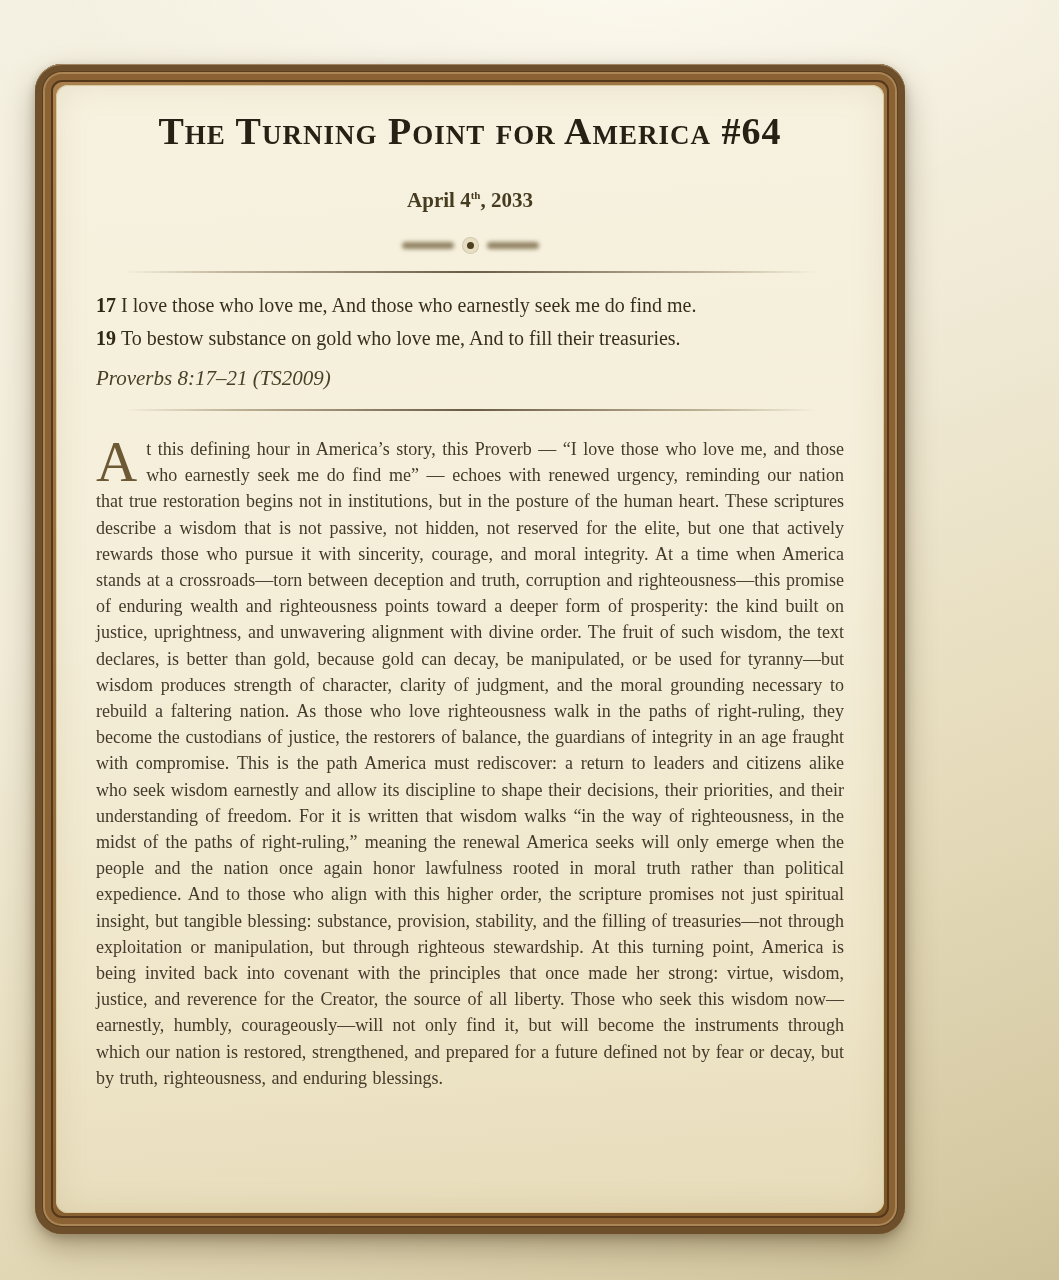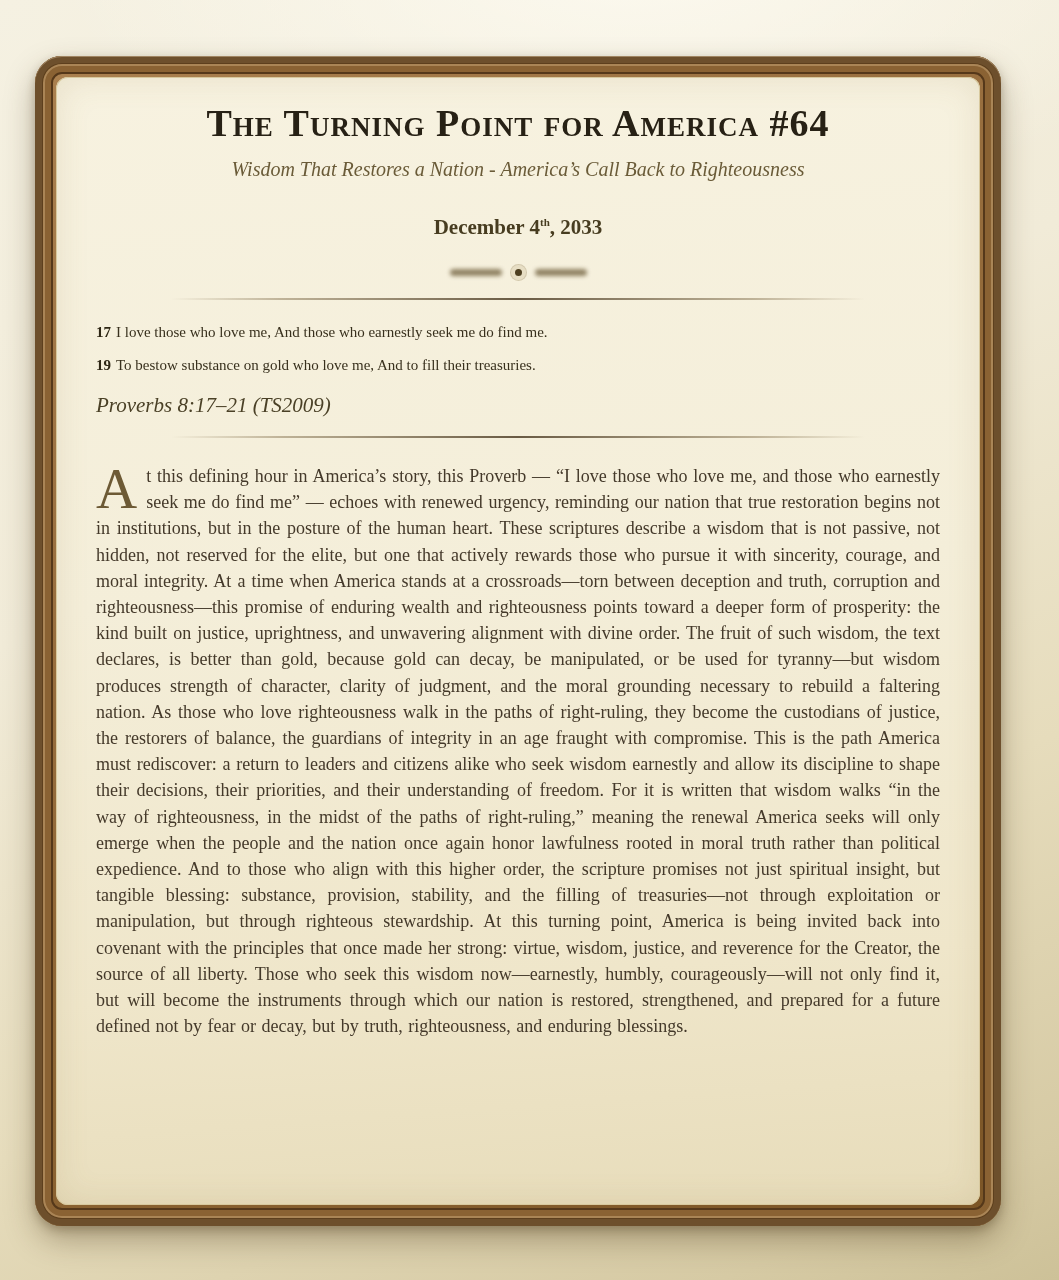--- a/index.html
+++ b/index.html
@@ -16,22 +16,22 @@
     position: relative;
     width: 1059px;
     height: 1280px;
     background:
       radial-gradient(ellipse 900px 420px at 60% -4%, rgba(255,253,245,0.75), rgba(255,253,245,0) 65%),
       linear-gradient(158deg, #f5f1e2 0%, #f1ebd8 38%, #e6dcbc 68%, #d6caa4 92%, #cdc198 100%);
   }
   .frame {
     position: absolute;
     left: 35px;
-    top: 56px;
-    width: 966px;
+    top: 64px;
+    width: 870px;
     height: 1170px;
     border-radius: 27px;
     background: linear-gradient(150deg, #ab8150 0%, #9a7040 30%, #8c6433 62%, #7b5526 100%);
     box-shadow:
       0 14px 30px rgba(70,50,20,0.35),
       0 4px 10px rgba(70,50,20,0.28),
       inset 0 1px 0 rgba(255,235,200,0.35),
       inset 0 0 0 7px rgba(255,225,175,0.10),
       inset 0 0 0 8px #5d3f1d,
       inset 0 0 0 10px rgba(255,228,180,0.28),
@@ -112,21 +112,21 @@
     background: linear-gradient(90deg,
       rgba(115,92,52,0) 0%,
       rgba(108,86,48,0.40) 16%,
       rgba(66,49,25,0.78) 50%,
       rgba(108,86,48,0.40) 84%,
       rgba(115,92,52,0) 100%);
   }
   .verses {
     margin-top: 22px;
     text-align: left;
-    font-size: 15px;
+    font-size: 20px;
     line-height: 21px;
     color: #38301d;
   }
   .verse {
     margin-bottom: 12px;
   }
   .verse .vnum {
     font-weight: bold;
     color: #2e2715;
     margin-right: 5px;
@@ -159,23 +159,22 @@
 </style>
 </head>
 <body lang="en">
 
 <div class="canvas">
   <div class="frame">
     <div class="page">
 
       <h1 class="title">The Turning Point for America #64</h1>
 
-      <div class="subtitle">Wisdom That Restores a Nation - America’s Call Back to Righteousness</div>
 
-      <div class="date"><span>December 4</span><sup>th</sup><span>, 2033</span></div>
+      <div class="date"><span>April 4</span><sup>th</sup><span>, 2033</span></div>
 
       <div class="ornament">
         <span class="orn-dash"></span>
         <span class="orn-dot"></span>
         <span class="orn-dash"></span>
       </div>
 
       <div class="rule"></div>
 
       <div class="verses">

